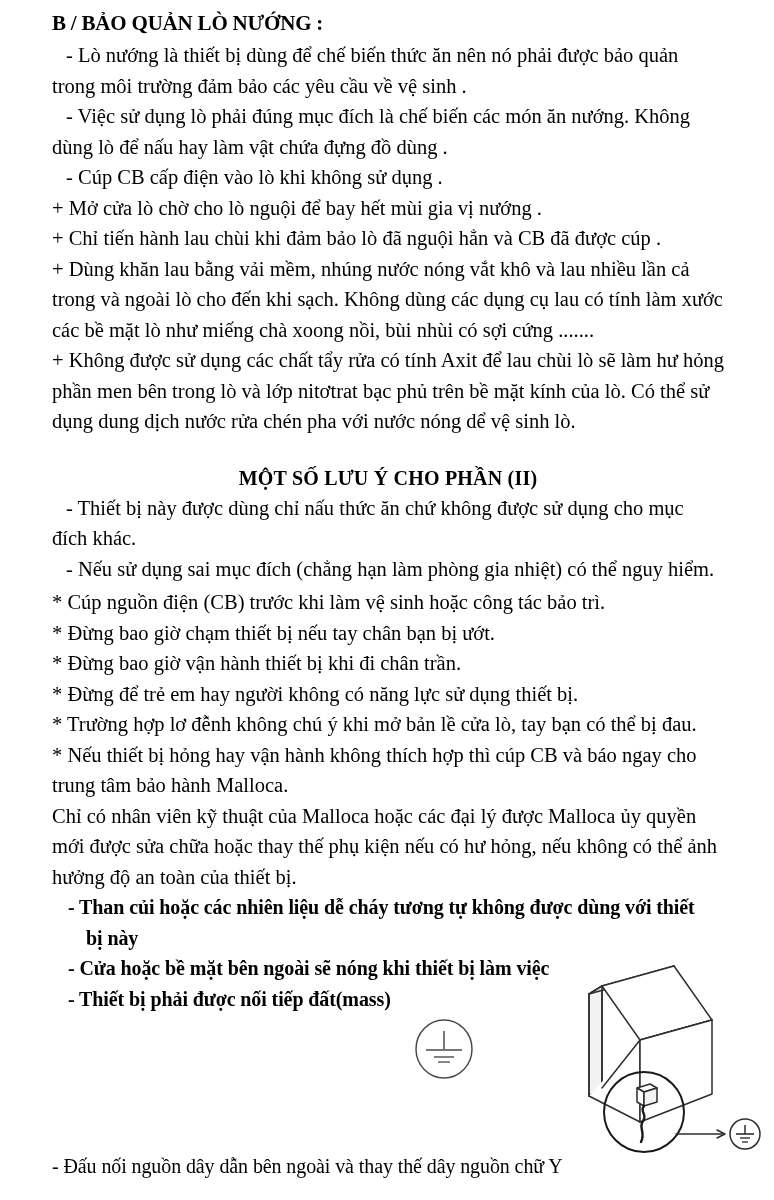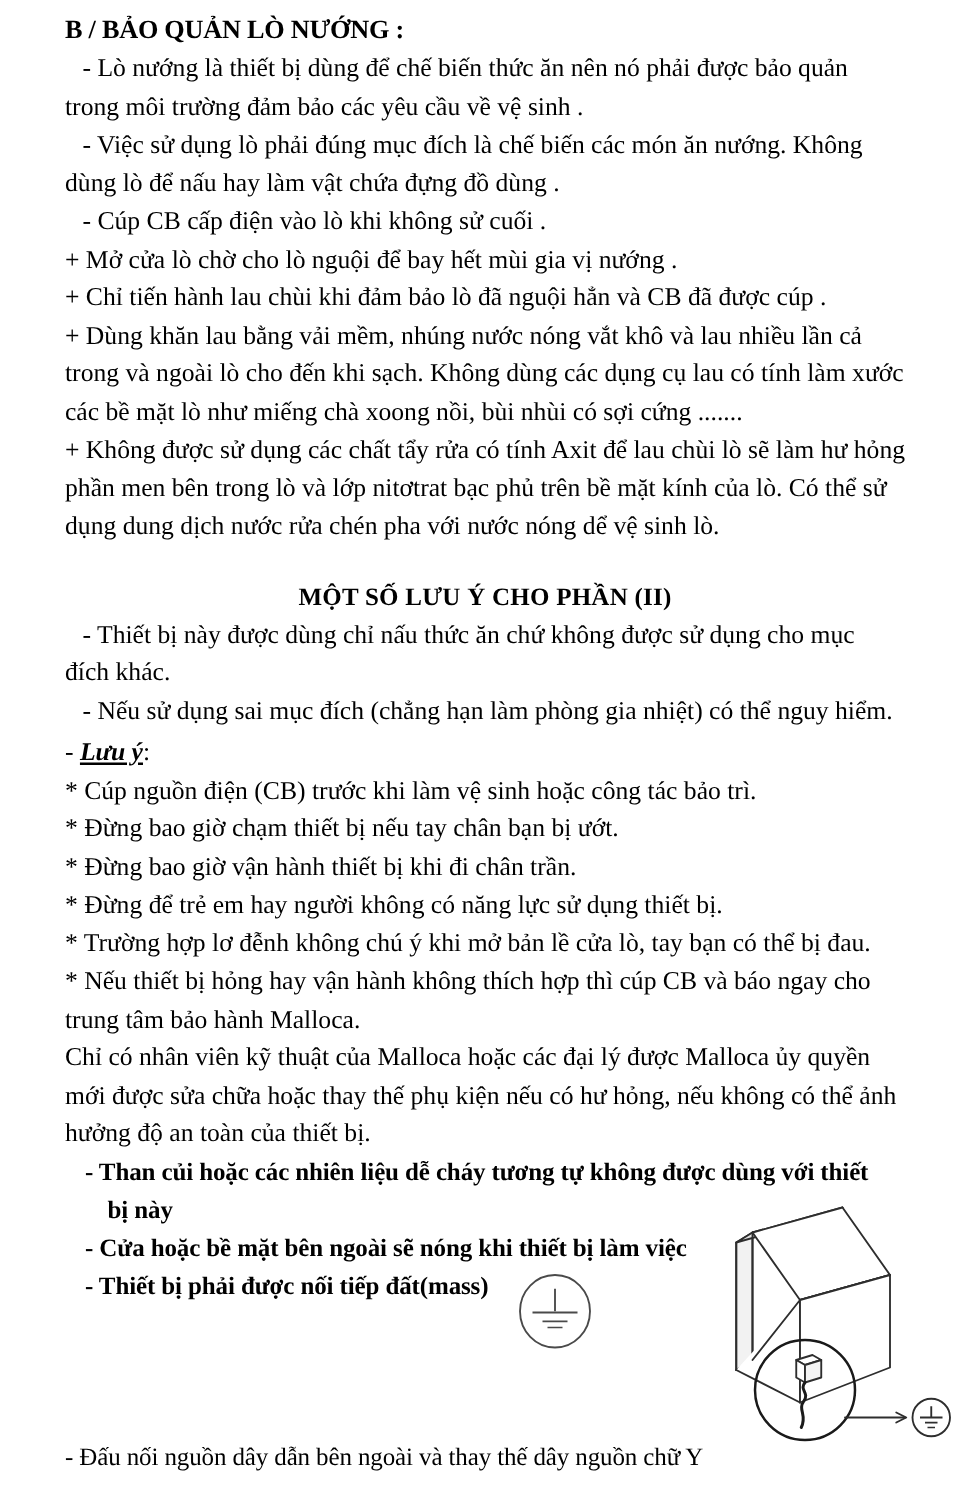--- a/index.html
+++ b/index.html
@@ -100,38 +100,37 @@
 <body>
 
 <div class="page">
 
   <div class="content">
 
     <div class="h-main">B / BẢO QUẢN LÒ NƯỚNG :</div>
 
     <div class="p ind">- Lò nướng là thiết bị dùng để chế biến thức ăn nên nó phải được bảo quản trong môi trường đảm bảo các yêu cầu về vệ sinh .</div>
     <div class="p ind">- Việc sử dụng lò phải đúng mục đích là chế biến các món ăn nướng. Không dùng lò để nấu hay làm vật chứa đựng đồ dùng .</div>
-    <div class="p ind">- Cúp CB cấp điện vào lò khi không sử cuối .</div>
+    <div class="p ind">- Cúp CB cấp điện vào lò khi không sử dụng .</div>
 
 
     <div class="p">+ Mở cửa lò chờ cho lò nguội để bay hết mùi gia vị nướng .</div>
     <div class="p">+ Chỉ tiến hành lau chùi khi đảm bảo lò đã nguội hẳn và CB đã được cúp .</div>
     <div class="p">+ Dùng khăn lau bằng vải mềm, nhúng nước nóng vắt khô và lau nhiều lần cả trong và ngoài lò cho đến khi sạch. Không dùng các dụng cụ lau có tính làm xước các bề mặt lò như miếng chà xoong nồi, bùi nhùi có sợi cứng .......</div>
     <div class="p">+ Không được sử dụng các chất tẩy rửa có tính Axit để lau chùi lò sẽ làm hư hỏng phần men bên trong lò và lớp nitơtrat bạc phủ trên bề mặt kính của lò. Có thể sử dụng dung dịch nước rửa chén pha với nước nóng dể vệ sinh lò.</div>
 
     <div class="gap-lg"></div>
 
     <div class="center-head">MỘT SỐ LƯU Ý CHO PHẦN (II)</div>
 
     <div class="p ind">- Thiết bị này được dùng chỉ nấu thức ăn chứ không được sử dụng cho mục đích khác.</div>
     <div class="p ind">- Nếu sử dụng sai mục đích (chẳng hạn làm phòng gia nhiệt) có thể nguy hiểm.</div>
 
     <div class="gap-sm"></div>
 
-    <div class="p"><span>- </span><span class="bi-u">Lưu ý</span><span>:</span></div>
 
     <div class="p">* Cúp nguồn điện (CB) trước khi làm vệ sinh hoặc công tác bảo trì.</div>
     <div class="p">* Đừng bao giờ chạm thiết bị nếu tay chân bạn bị ướt.</div>
     <div class="p">* Đừng bao giờ vận hành thiết bị khi đi chân trần.</div>
     <div class="p">* Đừng để trẻ em hay người không có năng lực sử dụng thiết bị.</div>
     <div class="p">* Trường hợp lơ đễnh không chú ý khi mở bản lề cửa lò, tay bạn có thể bị đau.</div>
     <div class="p">* Nếu thiết bị hỏng hay vận hành không thích hợp thì cúp CB và báo ngay cho trung tâm bảo hành Malloca.</div>
 
     <div class="p">Chỉ có nhân viên kỹ thuật của Malloca hoặc các đại lý được Malloca ủy quyền mới được sửa chữa hoặc thay thế phụ kiện nếu có hư hỏng, nếu không có thể ảnh hưởng độ an toàn của thiết bị.</div>
 

